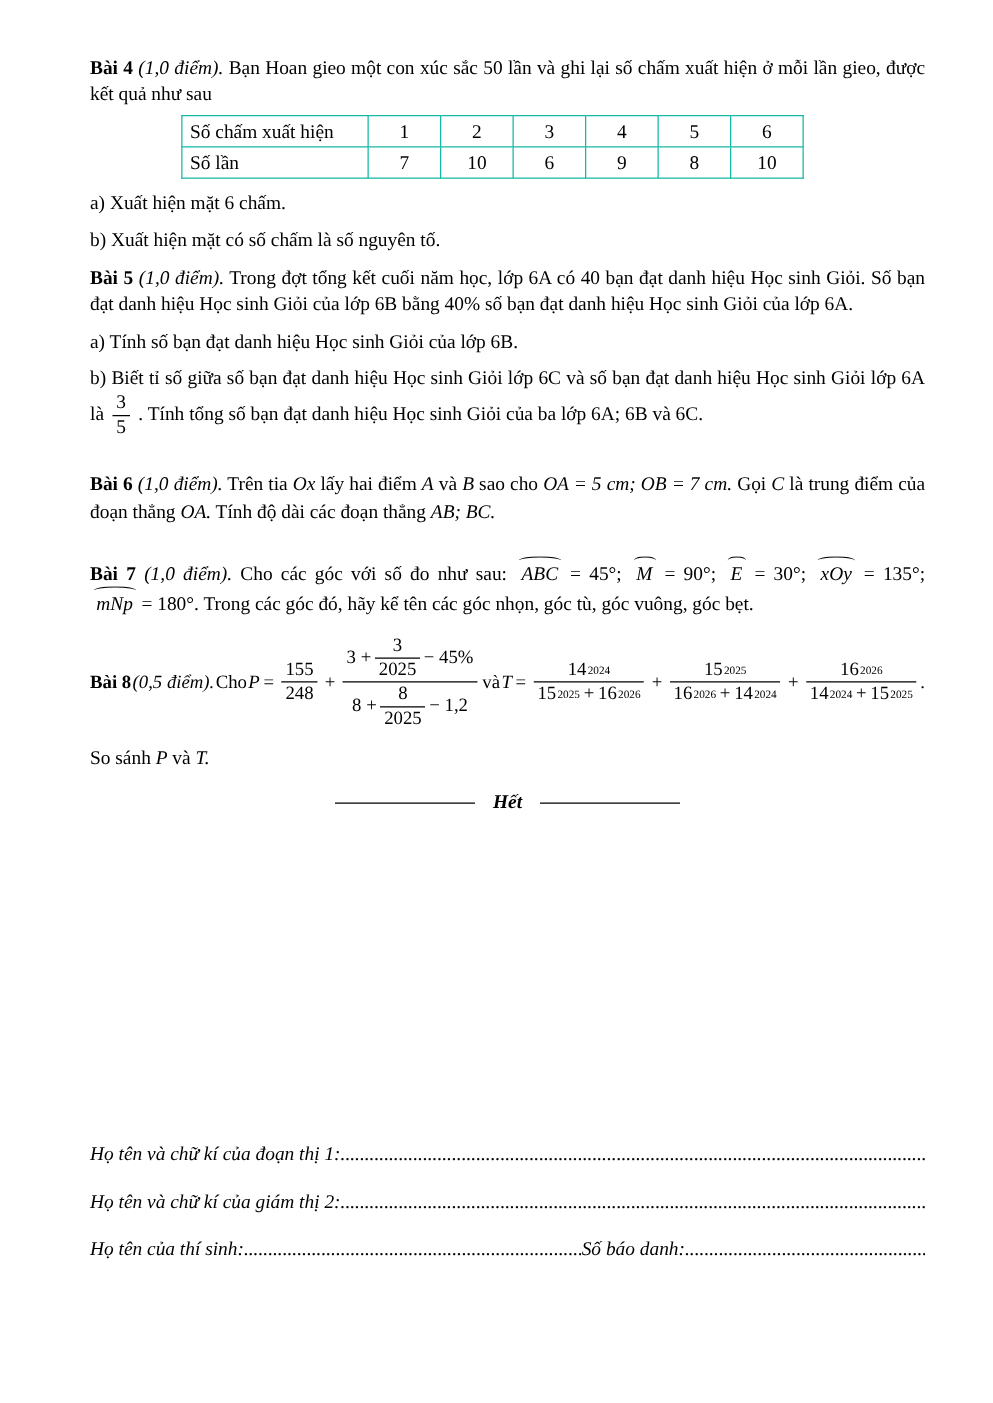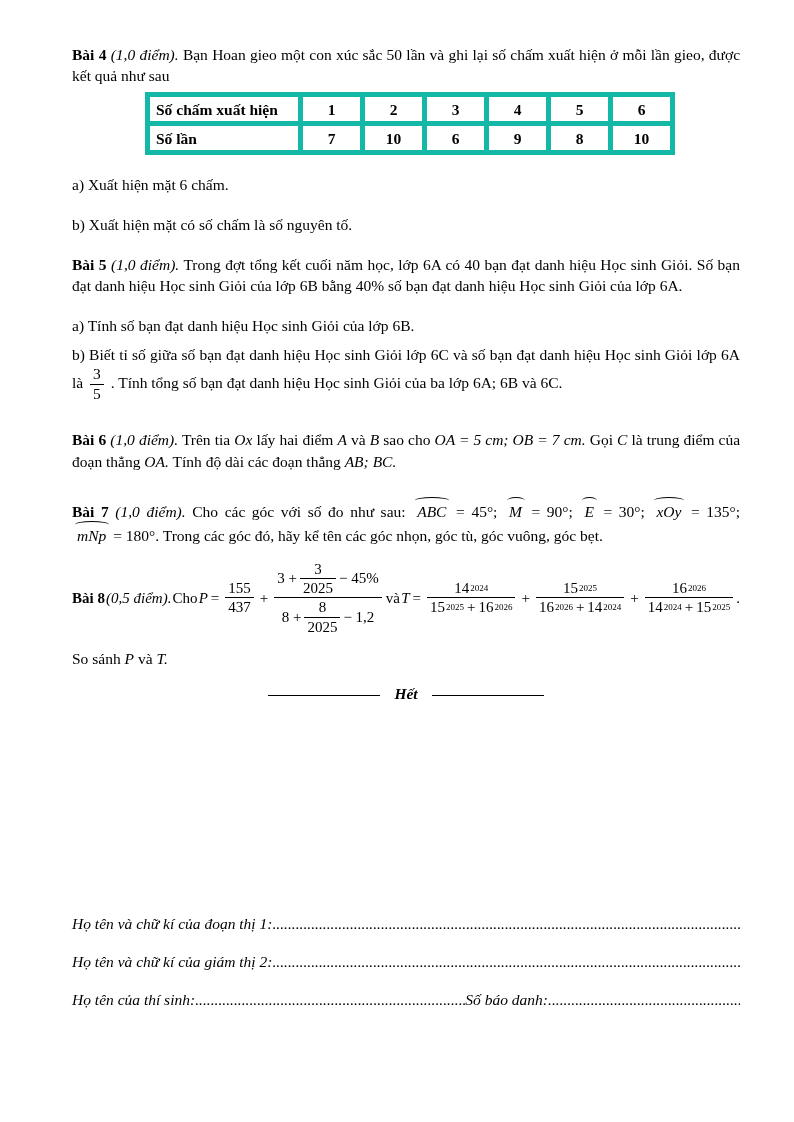--- a/index.html
+++ b/index.html
@@ -9,25 +9,25 @@
     position:relative; overflow:hidden;
   }
   .content { position:absolute; left:72px; top:44px; width:668px; }
   .para { text-align:justify; margin:0; }
   .blabel { font-weight:bold; }
   .pts { font-style:italic; }
   .mvar { font-style:italic; }
   .nowrap { white-space:nowrap; }
 
   table.freq { border-collapse:collapse; margin:6px 0 0 73px; }
-  table.freq td { border:5px solid #14b8a6; height:24px; font-size:15.5px;font-weight:bold; }
+  table.freq td { border:1px solid #14b8a6; height:24px; font-size:15.5px; }
   table.freq td.lab { width:136px; padding:0 6px; }
   table.freq td.val { width:57px; text-align:center; padding:0; }
 
-  .mt7 { margin-top:7px; } .mt9 { margin-top:19px; } .mt10 { margin-top:26px; }
+  .mt7 { margin-top:7px; } .mt9 { margin-top:9px; } .mt10 { margin-top:26px; }
   .mt12 { margin-top:12px; }
 
   .frac { display:inline-flex; flex-direction:column; vertical-align:middle;
           text-align:center; margin:0 3px; line-height:1.22; }
   .frac .fr-num { display:flex; align-items:center; justify-content:center; padding:0 3px; }
   .frac .fr-den { display:flex; align-items:center; justify-content:center;
                   border-top:1.2px solid #000; padding:0 3px; }
 
   sup { font-size:9px; line-height:0; vertical-align:6px; margin-left:1px; }
 
@@ -138,21 +138,21 @@
     <span class="blabel">Bài 8</span>
     <span class="gap"></span>
     <span class="pts">(0,5 điểm).</span>
     <span class="gap"></span>
     <span>Cho</span>
     <span class="gap"></span>
     <span class="mvar">P</span>
     <span class="op">=</span>
     <span class="frac">
         <span class="fr-num">155</span>
-        <span class="fr-den">437</span>
+        <span class="fr-den">248</span>
       </span>
     <span class="op">+</span>
     <span class="frac">
       <span class="fr-num">
         <span>3 +</span>
         <span class="frac">
             <span class="fr-num">3</span>
             <span class="fr-den">2025</span>
           </span>
         <span>− 45%</span>

